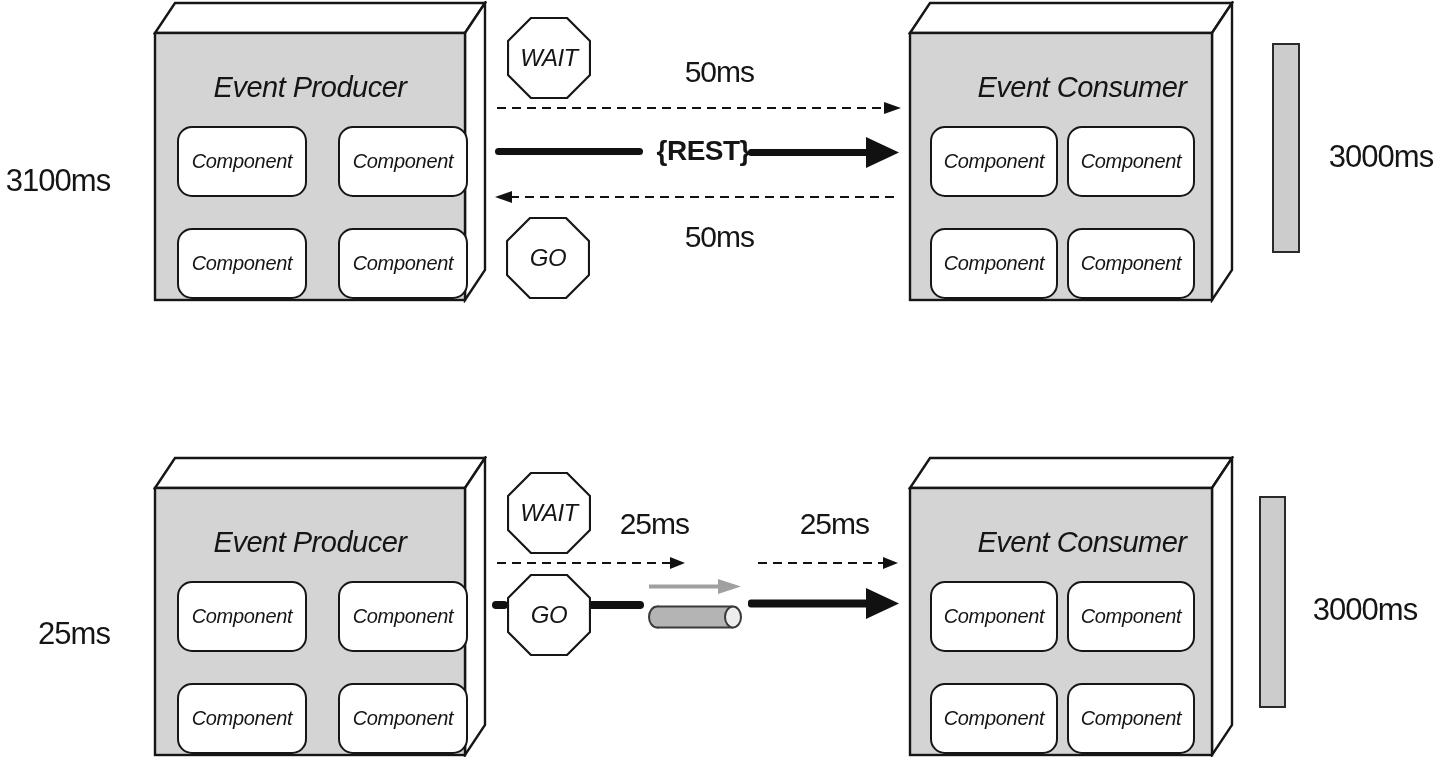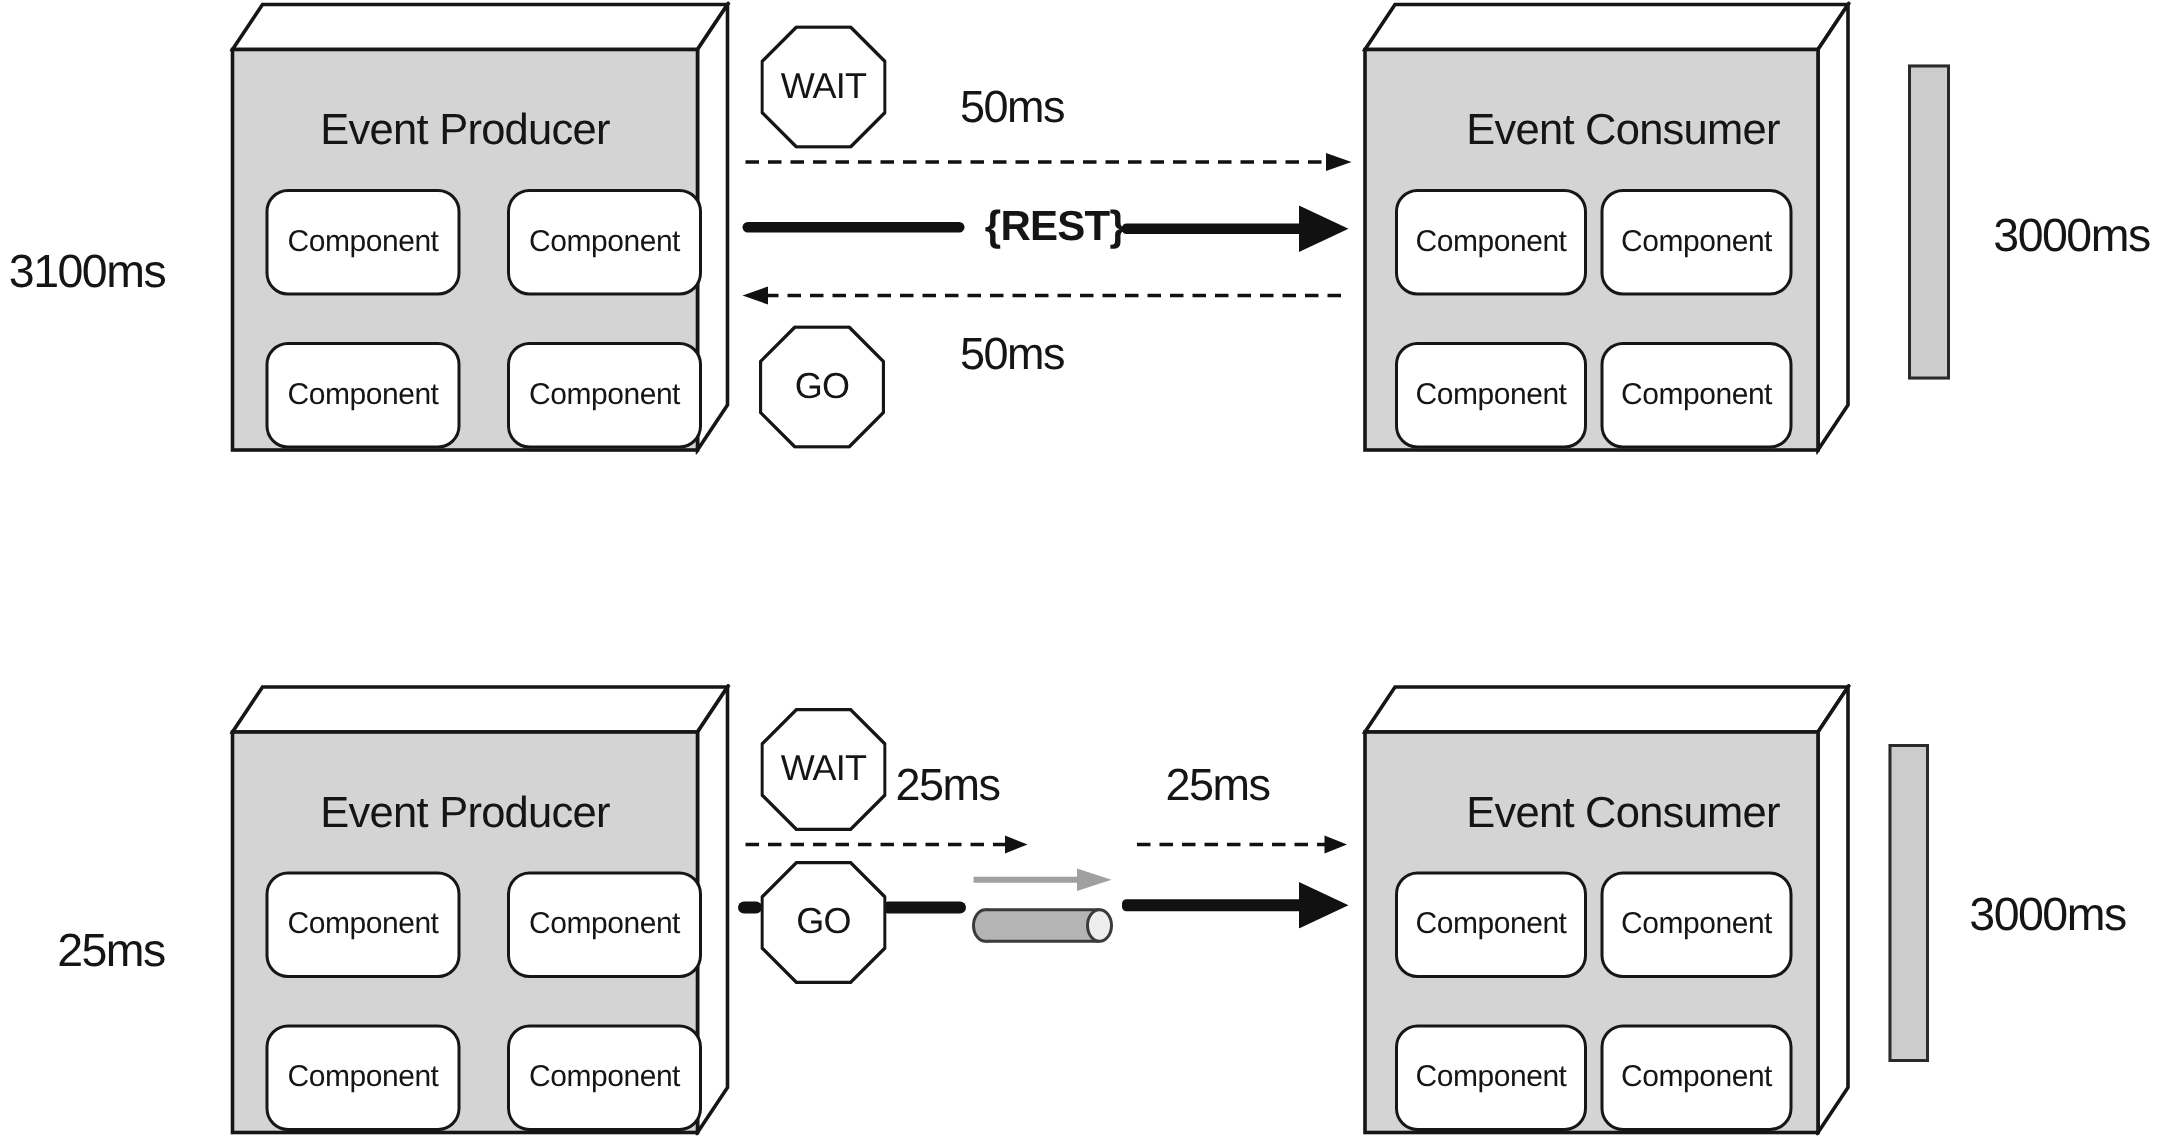--- a/index.html
+++ b/index.html
@@ -1,48 +1,48 @@
 <!DOCTYPE html>
 <html style="--box-fill: #d4d4d4; --face-white: #ffffff; --outline: #161616; --component-fill: #ffffff; --bar-fill: #cccccc; --gray-arrow: #a0a0a0; --cylinder-fill: #b4b4b4; --text: #151515;"><head>
 <meta charset="utf-8">
 <style>
   html,body{margin:0;padding:0;background:#ffffff;}
   #canvas{
     position:relative;width:1441px;height:757px;overflow:hidden;background:#fff;
     font-family:"Liberation Sans",sans-serif;color:var(--text,#151515);
   }
   
-  .box3d{position:absolute;width:334px;height:302px;}
+  .box3d{position:absolute;width:334px;height:302px;font-style:italic;}
   .box3d svg.faces{position:absolute;left:0;top:0;display:block;}
   .box-title{
     position:absolute;left:2px;top:70px;width:310px;text-align:center;
     font-size:29px;letter-spacing:-0.5px;white-space:nowrap;
   }
   .box3d.consumer .box-title{width:344px;}
   .comps{
     position:absolute;left:24px;top:125px;display:grid;
     grid-template-columns:130px 130px;column-gap:11px;row-gap:15px;gap:31px;
   }
   .box3d.consumer .comps{left:22px;grid-template-columns:128px 128px;column-gap:9px;}
   .comp{
     height:67px;background:var(--component-fill,#ffffff);
     border:2.2px solid var(--outline,#161616);border-radius:15px;
     display:flex;align-items:center;justify-content:center;
     font-size:20px;letter-spacing:-0.3px;white-space:nowrap;
   }
   
-  .octagon{position:absolute;width:84px;height:82px;}
+  .octagon{position:absolute;width:84px;height:82px;font-style:italic;}
   .octagon svg{position:absolute;left:0;top:0;display:block;}
   .oct-label{
     position:absolute;inset:0;display:flex;align-items:center;justify-content:center;
     font-size:24px;letter-spacing:-0.5px;
   }
   
   .side-label{position:absolute;font-size:31px;letter-spacing:-1px;text-align:center;white-space:nowrap;}
-  .arrow-label{position:absolute;font-size:30px;letter-spacing:-1px;text-align:left;white-space:nowrap;}
+  .arrow-label{position:absolute;font-size:30px;letter-spacing:-1px;text-align:right;white-space:nowrap;}
   .rest-label{position:absolute;font-size:28px;font-weight:700;letter-spacing:-0.5px;text-align:right;white-space:nowrap;}
   
   .hseg{position:absolute;background:#111;border-radius:4px;}
   .vbar{position:absolute;background:var(--bar-fill,#cccccc);border:2px solid #2a2a2a;box-sizing:border-box;}
   .arrow-svg{position:absolute;display:block;}
 </style>
 </head>
 <body>
 
 <div id="canvas">

